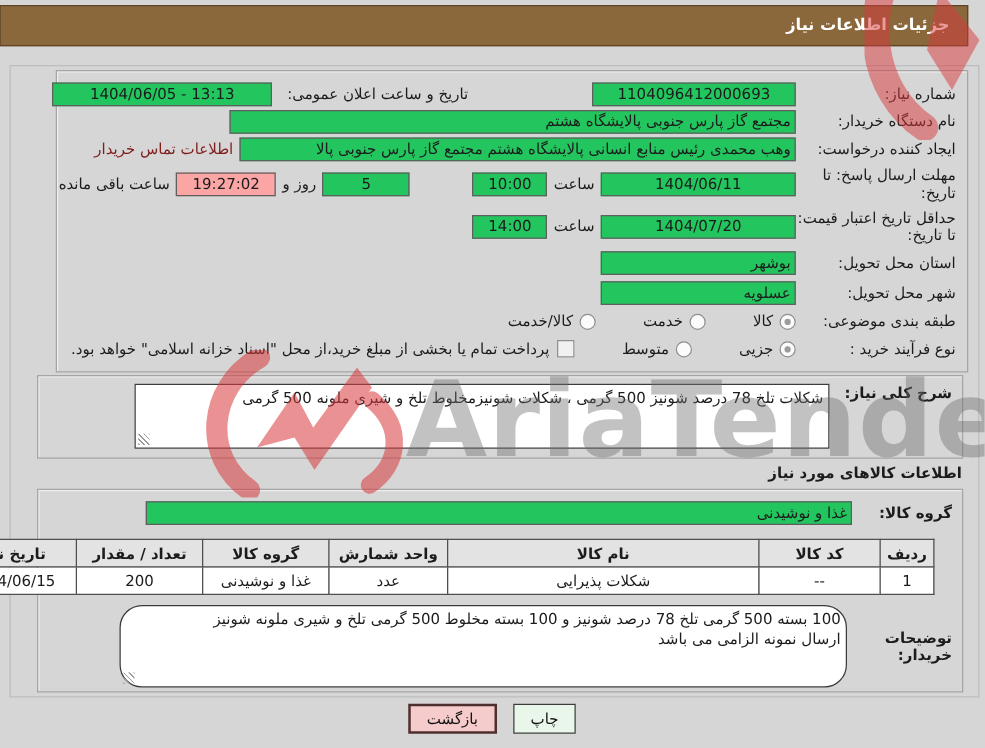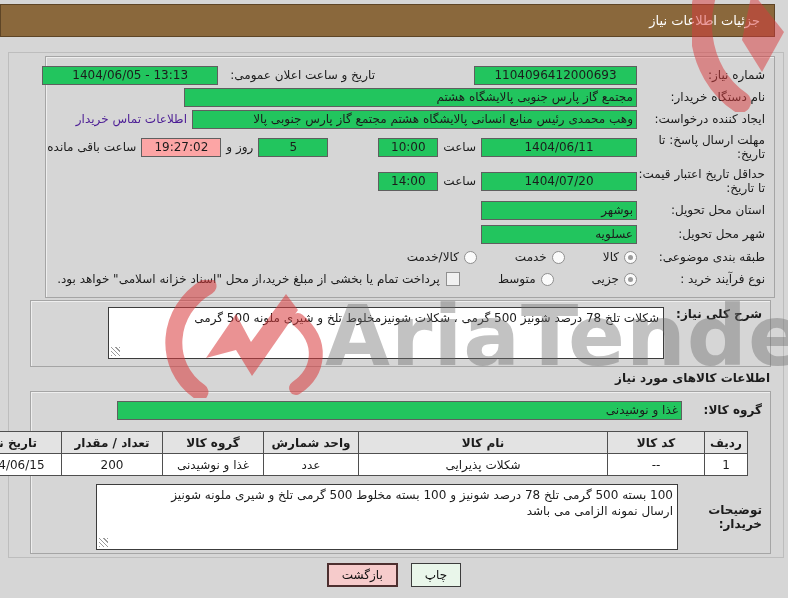--- a/index.html
+++ b/index.html
@@ -3,21 +3,21 @@
 <meta charset="utf-8">
 <style>
   html,body{margin:0;padding:0}
   body{
     width:788px;height:598px;position:relative;overflow:hidden;
     background:#d6d6d6;color:#1c1c1c;direction:rtl;
     font-family:"DejaVu Sans","Liberation Sans",sans-serif;font-size:12px;
   }
   .titlebar{
     position:absolute;top:4px;right:13px;left:0;height:33px;box-sizing:border-box;
-    background:#8a683c;border:1px solid #5e4526;color:#fff;font-weight:normal;
+    background:#8a683c;border:1px solid #5e4526;color:#fff;font-weight:bold;
     font-size:13px;line-height:31px;padding:0 14px;
   }
   .outer{position:absolute;top:52px;left:8px;right:4px;bottom:40px;border:1px solid #bdbdbd;}
   .gb{position:absolute;border:1px solid #a5a5a5;box-shadow:inset 1px 1px 0 #eee;box-sizing:border-box;}
   .gb1{top:56px;right:13px;left:45px;height:242px;padding:7px 9px;display:flex;flex-direction:column;}
   .gb2{top:300px;right:17px;left:30px;height:67px;padding:6px 8px;display:flex;align-items:flex-start;}
   .gb3{top:391px;right:17px;left:30px;height:163px;padding:6px 8px;box-sizing:border-box;}
   .frow{display:flex;align-items:center;min-height:22px;}
   .frow.tall{min-height:34px;}
   .frow.med{min-height:24px;}
@@ -26,21 +26,21 @@
   .b{font-weight:bold;}
   .tb{display:inline-block;background:#22c55e;border:1px solid #5f5f5f;height:17px;line-height:17px;
       padding:0 3px;overflow:hidden;white-space:nowrap;flex:none;box-sizing:content-box;}
   .c{text-align:center}.ltr{direction:ltr}
   .w148{width:148px}.w155{width:155px}.w168{width:168px}.w52{width:52px}
   .w62{width:62px}.w72{width:72px}.w445{width:445px}.w437{width:437px}
   .yellow{background:#fca5a5;}
   .mid{margin:0 5px;flex:none;}
   .mr85{margin-right:99px;padding-left:12px;}
   .gap50{margin-right:50px;}
-  .link{color:#4c1d95;margin-right:5px;cursor:pointer;white-space:nowrap;}
+  .link{color:#7f1d1d;margin-right:5px;cursor:pointer;white-space:nowrap;}
   .opt{display:inline-flex;align-items:center;margin-left:38px;cursor:default;}
   .radio{display:inline-block;width:11px;height:11px;border:1px solid #8f8f8f;border-radius:50%;
          background:#fbfbfb;position:relative;margin-left:5px;flex:none;}
   .radio.sel::after{content:"";position:absolute;inset:3px;border-radius:50%;background:#9c9c9c;}
   .checkbox{display:inline-block;width:12px;height:12px;border:1px solid #909090;background:#f1f1f1;
             margin-left:6px;flex:none;}
   .note{font-size:12px;white-space:nowrap;}
   .tarea{position:relative;background:#fff;border:1px solid #3c3c3c;padding:2px 4px;box-sizing:border-box;}
   .tarea .line{line-height:16px;}
   .grip{position:absolute;left:2px;bottom:2px;width:9px;height:9px;
@@ -51,21 +51,21 @@
   .g-row .flabel{width:80px;}
   .g-input{width:557px;}
   table{border-collapse:collapse;width:718px;margin:9px 14px 0 0;table-layout:fixed;}
   th,td{border:1px solid #4f4f4f;height:21px;text-align:center;padding:0 4px;overflow:hidden;white-space:nowrap;}
   th{background:#e3e3e3;font-weight:bold;}
   td{background:#fff;}
   .col-row{width:34px}.col-code{width:88px}.col-name{width:240px}.col-unit{width:86px}
   .col-grp{width:92px}.col-qty{width:92px}.col-date{width:94px}
   .notes-row{display:flex;align-items:center;margin-top:8px;}
   .notes-row .flabel{width:82px;font-weight:bold;}
-  .notes-box{width:582px;height:66px;margin-right:2px;}
+  .notes-box{width:582px;height:66px;margin-right:2px;border-radius:18px;}
   .footer{position:absolute;top:563px;left:0;right:0;display:flex;justify-content:center;gap:13px;}
   .btn{height:24px;line-height:20px;padding:0 13px;font-size:12px;cursor:pointer;
        font-family:"DejaVu Sans","Liberation Sans",sans-serif;color:#111;}
   .btn.print{background:#e9f6ea;border:1px solid #3c3c3c;}
   .btn.back{background:#f6cbcb;border:2px solid #4d2f2f;}
   
   .wm{position:absolute;inset:0;pointer-events:none;z-index:30;overflow:hidden;}
   .wm-text{position:absolute;left:325px;top:287px;font-size:84px;font-weight:bold;
            color:rgba(110,110,110,0.42);white-space:nowrap;letter-spacing:1px;direction:ltr;}
   .wm-logo{position:absolute;left:148px;top:280px;width:185px;height:118px;opacity:0.55;}

